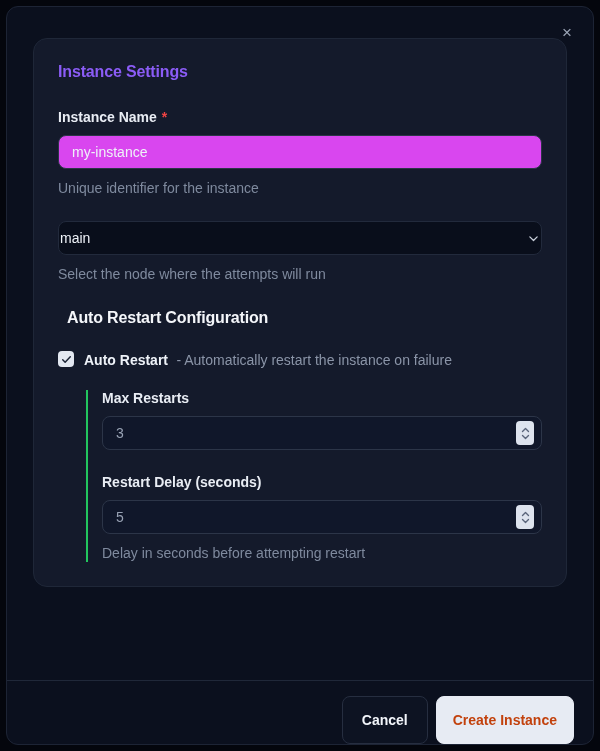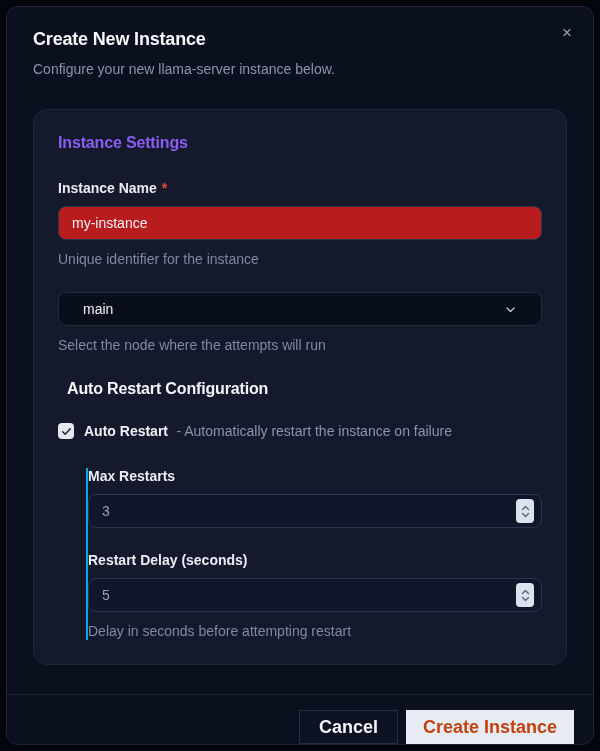--- a/index.html
+++ b/index.html
@@ -55,63 +55,64 @@
     letter-spacing: -0.01em; margin-bottom: 28px;
   }
   .field { margin-bottom: 24px; }
   .field-label {
     display: block; color: #e9edf4; font-size: 14px; font-weight: 600;
     margin-bottom: 9px; line-height: 17px;
   }
   .required { color: #ef4444; margin-left: 5px; font-weight: 600; }
   .text-input {
     width: 100%; height: 34px;
-    background: #b91c1c;
+    background: #d946ef;
     border: 1px solid #2c3548;
     border-radius: 8px;
     color: #eef2f8; font-size: 14px;
     padding: 0 13px;
     font-family: inherit;
     outline: none;
   }
   .help-text {
     margin-top: 11px; color: #7f8a9e; font-size: 14px; line-height: 17px;
   }
   
   .select-box {
     width: 100%; height: 34px;
     background: #090e1b;
     border: 1px solid #222a3c;
     border-radius: 8px;
     color: #eef2f8; font-size: 14px;
-    padding: 0 24px;
+    padding: 0 1px;
     display: flex; align-items: center; justify-content: space-between;
     cursor: pointer;
   }
   .chev { flex: 0 0 auto; display: flex; color: #c7ced9; }
   
   .section-title {
     color: #f4f6fa; font-size: 16px; font-weight: 700;
     letter-spacing: -0.01em;
     margin: 26px 9px 24px;
   }
   
-  .checkbox-row { display: flex; align-items: center; gap: 10px; }
+  .checkbox-row { display: flex; align-items: flex-start; gap: 10px; }
   .checkbox {
     width: 16px; height: 16px; flex: 0 0 auto;
     background: #e3e8f1; border-radius: 4px;
     display: flex; align-items: center; justify-content: center;
     color: #1b2334; cursor: pointer;
   }
   .checkbox-label { color: #eef2f8; font-size: 14px; font-weight: 600; }
   .checkbox-desc { color: #8b95a8; font-size: 14px; margin-left: 4px; }
   
   .nested {
-    margin-top: 28px; margin-left: 28px;
-    border-left: 2px solid #0ea5e9;
+    margin-top: 21px; margin-left: 28px;
+    border-left: 2px solid #22c55e;
+    padding-left: 14px;
   }
   .nested .field:last-child { margin-bottom: 0; }
   .num-wrap { position: relative; }
   .num-input {
     width: 100%; height: 34px;
     background: #10172a;
     border: 1px solid #2c3548;
     border-radius: 8px;
     color: #98a2b4; font-size: 14px;
     padding: 0 34px 0 13px;
@@ -130,22 +131,22 @@
   }
   
   .modal-footer {
     flex: 0 0 auto;
     border-top: 1px solid #202839;
     margin-top: 13px;
     padding: 15px 19px 0;
     display: flex; justify-content: flex-end; gap: 8px;
   }
   .btn {
-    height: 34px; border-radius: 0;
-    font-size: 18px; font-weight: 600; font-family: inherit;
+    height: 48px; border-radius: 8px;
+    font-size: 14px; font-weight: 600; font-family: inherit;
     cursor: pointer; line-height: 32px;
   }
   .btn-cancel {
     background: #0d1322;
     border: 1px solid #262e40;
     color: #f2f5fa;
     padding: 0 19px;
   }
   .btn-primary {
     background: #e7ebf3;
@@ -155,24 +156,20 @@
   }
 </style>
 </head>
 <body>
 
 <div class="backdrop">
   <div class="modal">
 
     <button class="close-btn">×</button>
 
-    <div class="modal-header">
-      <div class="modal-title">Create New Instance</div>
-      <div class="modal-subtitle">Configure your new llama-server instance below.</div>
-    </div>
 
     <div class="modal-body">
       <div class="card">
 
         <div class="card-title">Instance Settings</div>
 
         <div class="field">
           <label class="field-label">
             <span>Instance Name</span><span class="required">*</span>
           </label>

